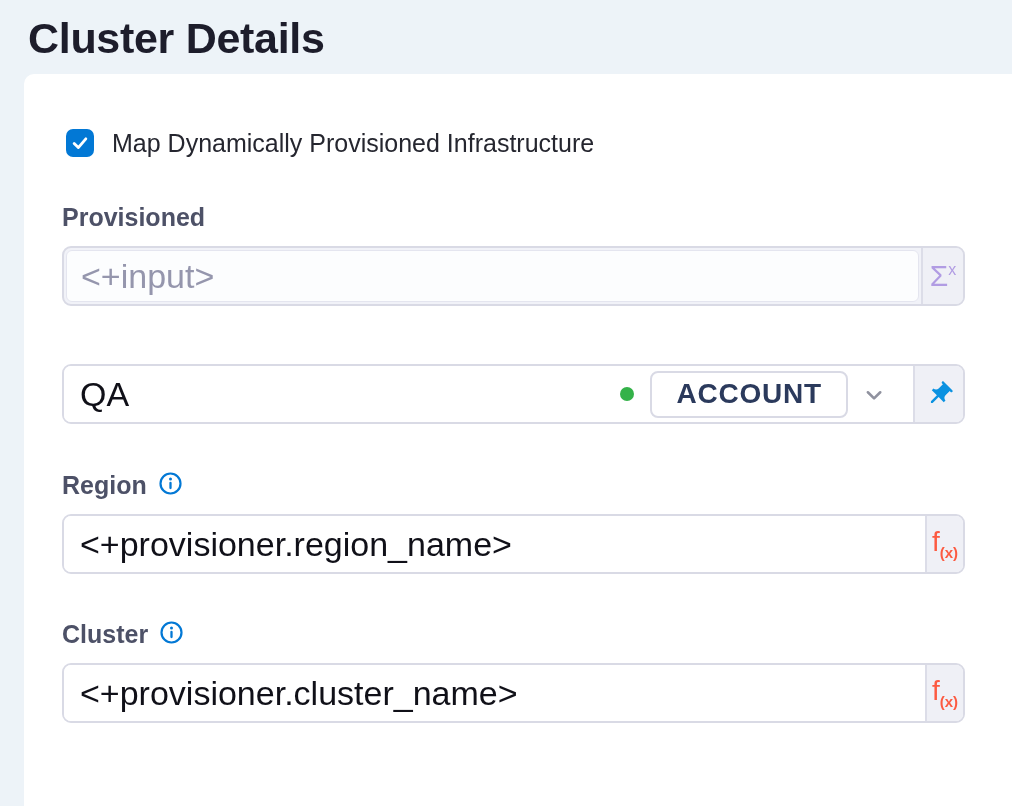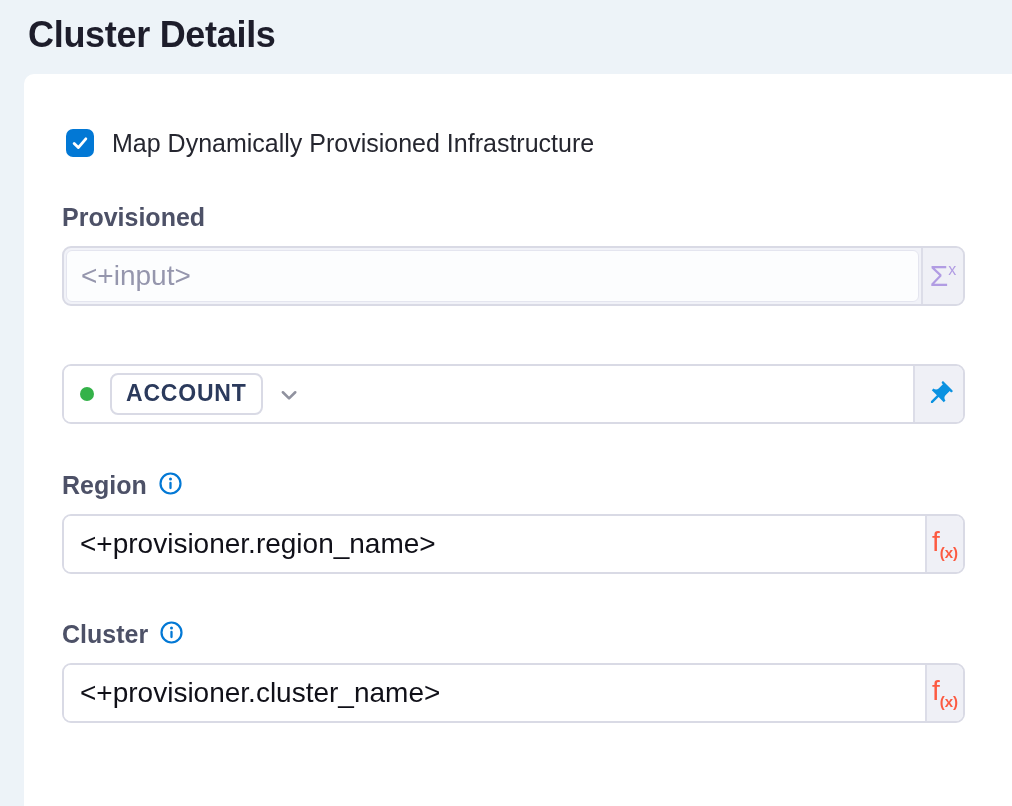--- a/index.html
+++ b/index.html
@@ -6,21 +6,21 @@
   html, body { width: 1012px; height: 806px; overflow: hidden; }
   body {
     background: #edf3f8;
     font-family: "Liberation Sans", sans-serif;
     position: relative;
   }
   .page-title {
     position: absolute;
     left: 28px;
     top: 14px;
-    font-size: 36px;
+    font-size: 43px;
     font-weight: 700;
     letter-spacing: -0.3px;
     color: #1d1d2b;
   }
   .card {
     position: absolute;
     left: 24px;
     top: 74px;
     right: -20px;
     bottom: -20px;
@@ -96,21 +96,21 @@
     background: #fcfdfe;
     padding: 0 14px;
   }
   .text-input {
     flex: 1;
     min-width: 0;
     border: none;
     outline: none;
     background: transparent;
     font-family: "Liberation Sans", sans-serif;
-    font-size: 28px;
+    font-size: 34px;
     color: #101018;
   }
   .text-input::placeholder { color: #9596ad; opacity: 1; }
   .addon-btn {
     flex: 0 0 auto;
     display: flex;
     align-items: center;
     justify-content: center;
     background: #eff0f6;
     border-left: 2px solid #dcdde8;
@@ -138,22 +138,22 @@
     width: 14px;
     height: 14px;
     border-radius: 50%;
     background: #34b249;
     flex: 0 0 auto;
     margin-right: 16px;
   }
   .scope-badge {
     border: 2px solid #d9dae5;
     border-radius: 8px;
-    padding: 5px 14px 6px;
-    font-size: 23px;
+    padding: 5px 24px 6px;
+    font-size: 28px;
     font-weight: 600;
     letter-spacing: 0.8px;
     color: #2b3a5c;
     background: #ffffff;
     flex: 0 0 auto;
   }
   .chevron-wrap {
     flex: 0 0 auto;
     display: flex;
     align-items: center;
@@ -187,20 +187,21 @@
       </div>
       <div class="addon-btn addon-sigma">
         <span class="sigma-glyph"><span>Σ</span><sup>x</sup></span>
       </div>
     </div>
   </div>
 
   <div class="field-group mt-conn">
     <div class="input-shell">
       <div class="inner-field">
+        <input class="text-input" type="text" value="QA" style="">
         <span class="status-dot"></span>
         <span class="scope-badge">ACCOUNT</span>
         <span class="chevron-wrap">
           <svg width="27" height="27" viewBox="0 0 24 24">
             <polyline points="7,10 12.5,15.5 18,10" fill="none" stroke="#90929f" stroke-width="2.3" stroke-linecap="round" stroke-linejoin="round"></polyline>
           </svg>
         </span>
       </div>
       <div class="addon-btn addon-pin">
         <svg width="29" height="29" viewBox="0 0 24 24">

